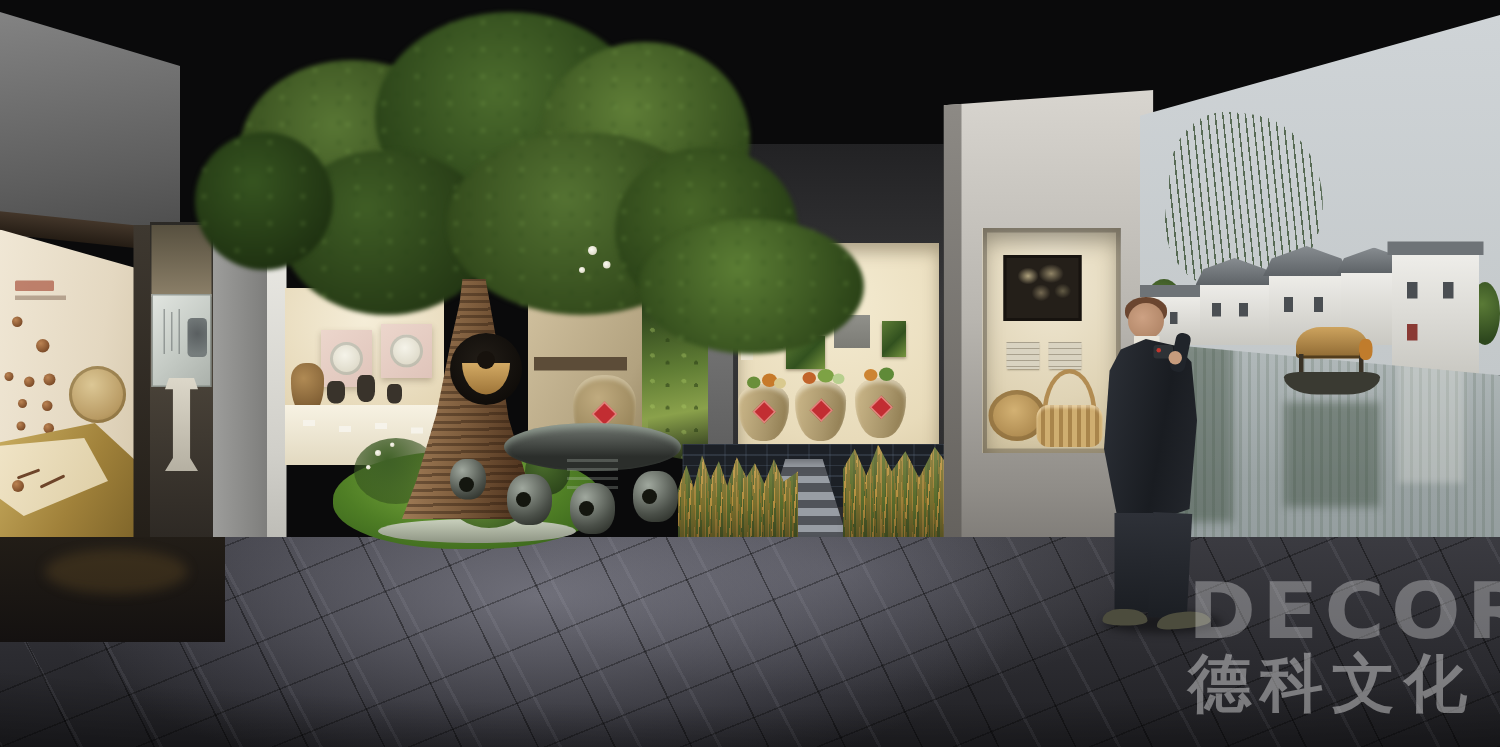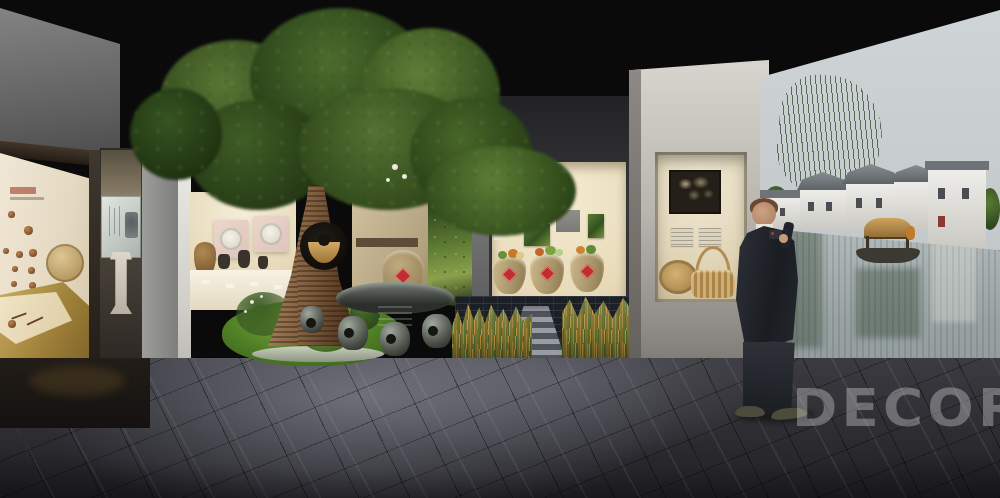--- a/index.html
+++ b/index.html
@@ -438,15 +438,16 @@
     <div class="abs camera"></div>
     <div class="abs hand"></div>
     <div class="leg" style="left:10px;top:146px;width:26px;height:66px"></div>
     <div class="leg" style="left:34px;top:146px;width:26px;height:70px;transform:rotate(3deg)"></div>
     <div class="shoe" style="left:2px;top:210px;width:30px"></div>
     <div class="shoe" style="left:38px;top:212px;width:36px;transform:rotate(-6deg)"></div>
   </div>
 
   <div class="abs watermark">
     <div class="wm-logo">DECOR</div>
+    <div class="wm-name">德科文化</div>
   </div>
 
 </div>
 
 </body></html>

